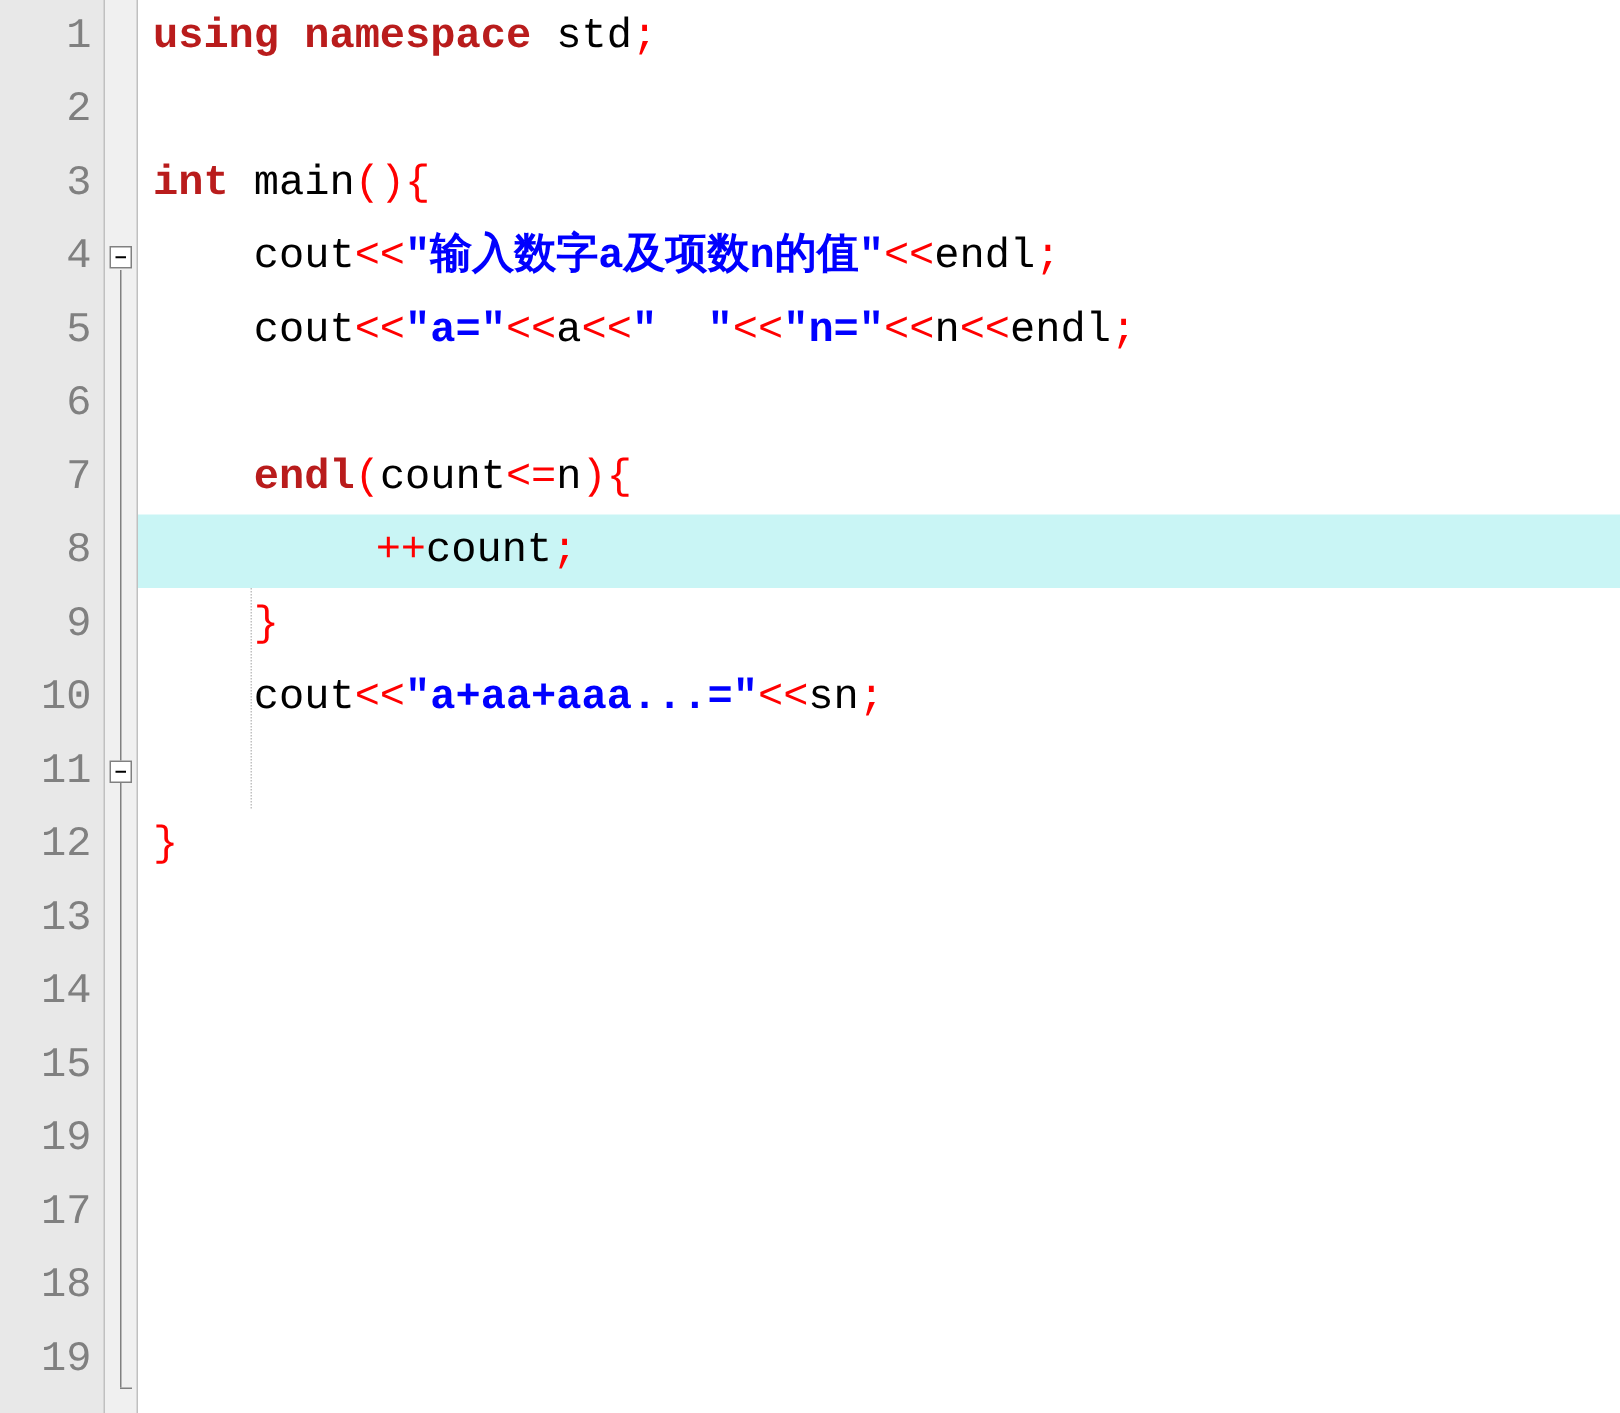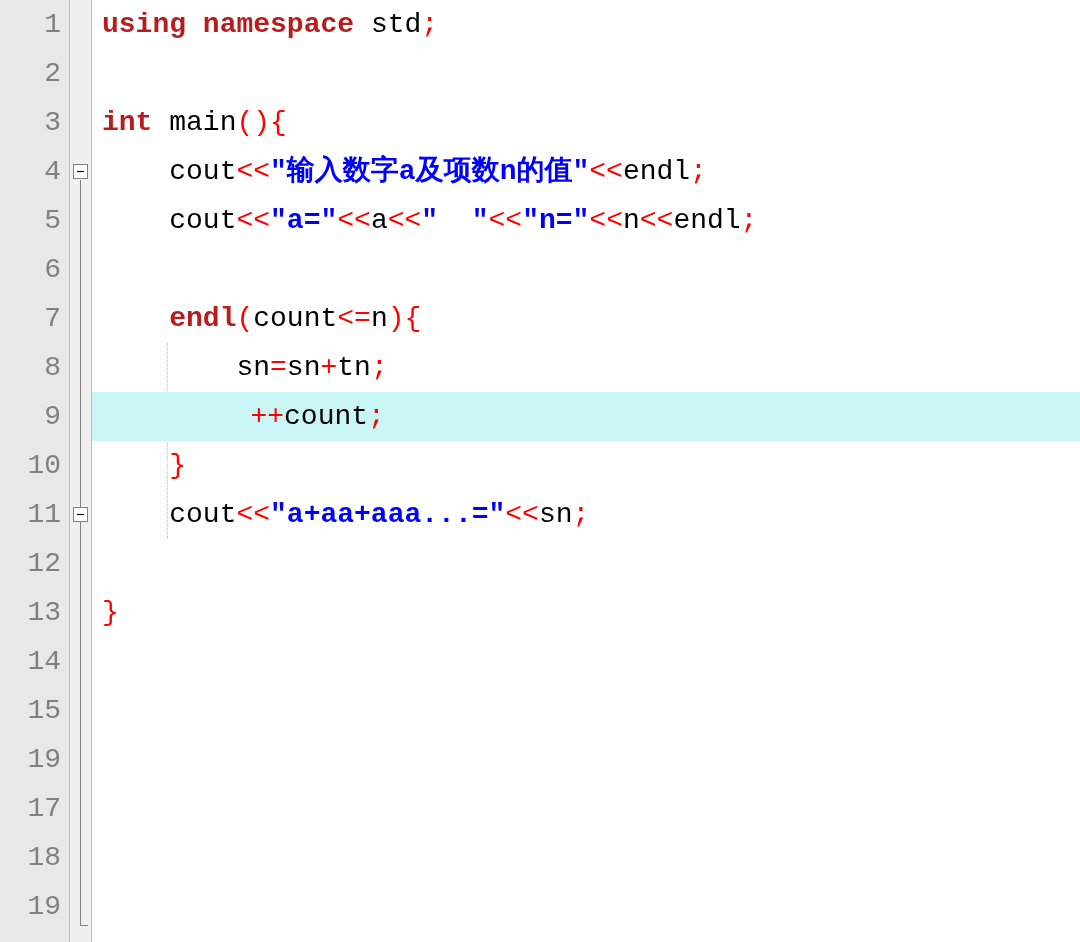--- a/index.html
+++ b/index.html
@@ -148,21 +148,20 @@
   <div class="code-line">    <span class="c-ident">cout</span><span class="c-op">&lt;&lt;</span><span class="c-string">"输入数字a及项数n的值"</span><span class="c-op">&lt;&lt;</span><span class="c-ident">endl</span><span class="c-semi">;</span></div>
 
 
   <div class="code-line">    <span class="c-ident">cout</span><span class="c-op">&lt;&lt;</span><span class="c-string">"a="</span><span class="c-op">&lt;&lt;</span><span class="c-ident">a</span><span class="c-op">&lt;&lt;</span><span class="c-string">"  "</span><span class="c-op">&lt;&lt;</span><span class="c-string">"n="</span><span class="c-op">&lt;&lt;</span><span class="c-ident">n</span><span class="c-op">&lt;&lt;</span><span class="c-ident">endl</span><span class="c-semi">;</span></div>
 
   <div class="code-line"></div>
 
   <div class="code-line">    <span class="c-keyword">endl</span><span class="c-paren">(</span><span class="c-ident">count</span><span class="c-op">&lt;=</span><span class="c-ident">n</span><span class="c-paren">)</span><span class="c-brace">{</span><div class="dotted-guide" style="left:65px;top:49px;height:196px;"></div></div>
 
 
-  <div class="code-line">        <span class="c-ident">sn</span><span class="c-op">=</span><span class="c-ident">sn</span><span class="c-op">+</span><span class="c-ident">tn</span><span class="c-semi">;</span></div>
 
 
   <div class="code-line highlight-line">        <span class="c-op">++</span><span class="c-ident">count</span><span class="c-semi">;</span></div>
 
   <div class="code-line">    <span class="c-brace">}</span></div>
 
   <div class="code-line">    <span class="c-ident">cout</span><span class="c-op">&lt;&lt;</span><span class="c-string">"a+aa+aaa...="</span><span class="c-op">&lt;&lt;</span><span class="c-ident">sn</span><span class="c-semi">;</span></div>
 
   <div class="code-line"></div>
 

